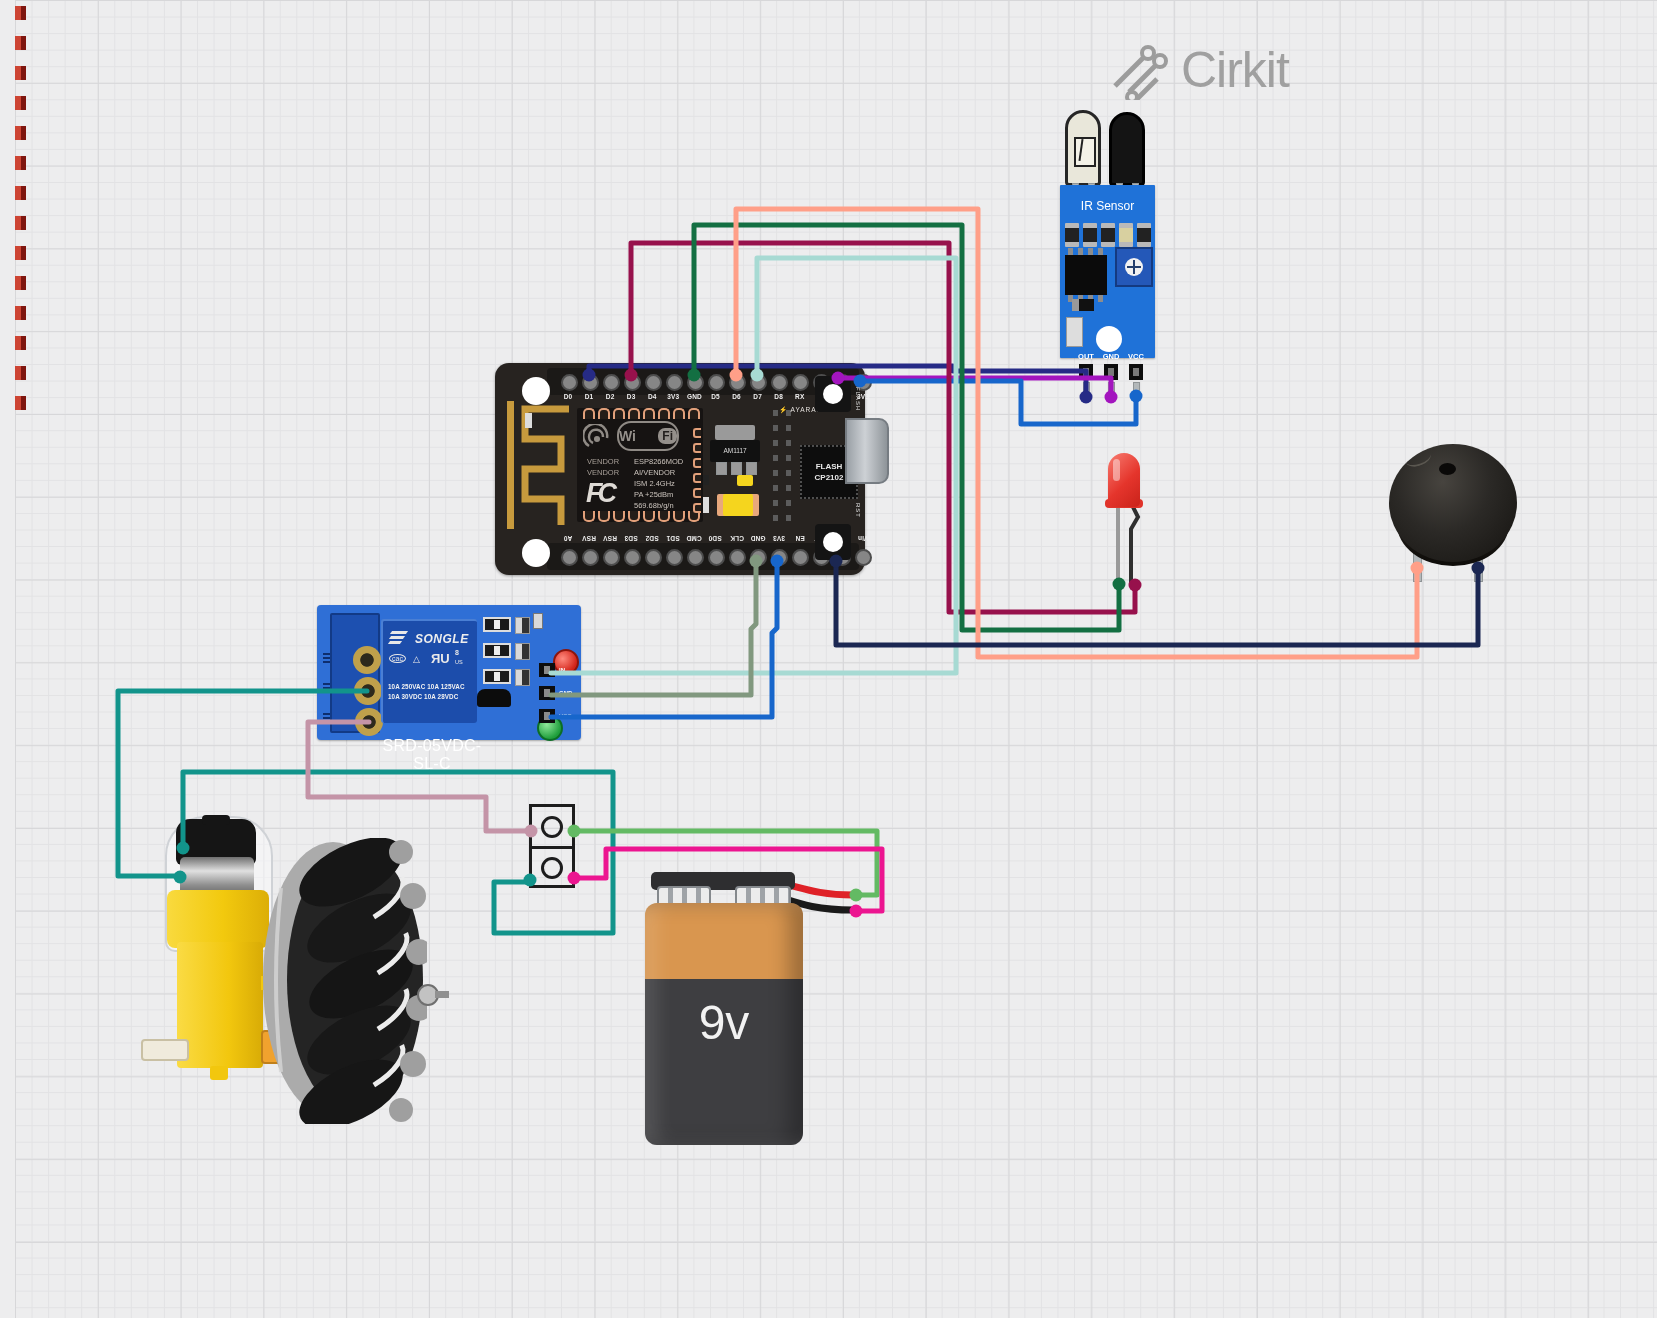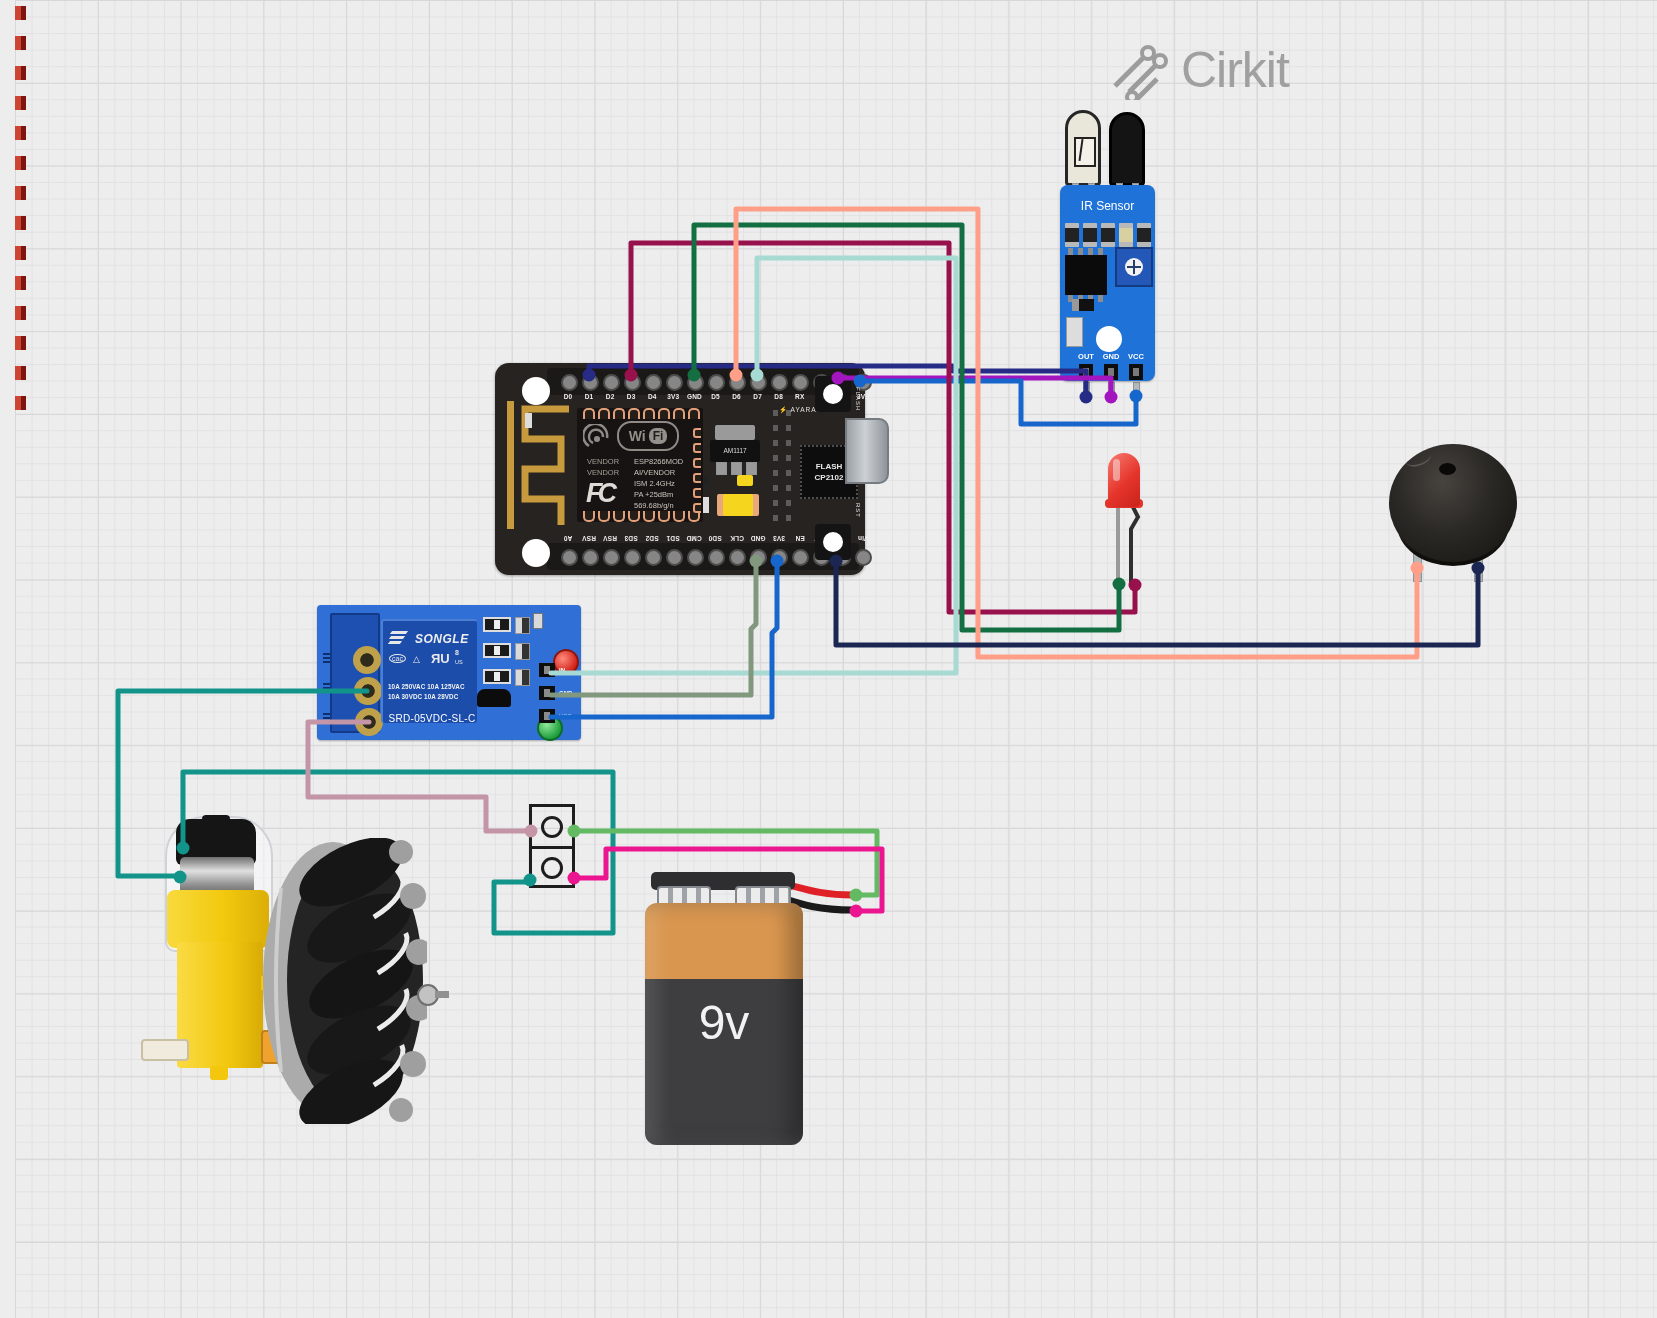--- a/index.html
+++ b/index.html
@@ -24,41 +24,41 @@
   #strip-top{top:5px;} #strip-bottom{top:180px;}
   .pad{position:absolute;width:13px;height:13px;border-radius:50%;background:#868686;border:2px solid #4d4d4d;}
   .pinlabel{position:absolute;width:28px;text-align:center;font-size:6.5px;font-weight:700;color:#efefef;letter-spacing:.2px;}
   .pinlabel.flip{transform:rotate(180deg);}
   .hole{position:absolute;width:28px;height:28px;border-radius:50%;background:#fff;}
   #esp-module{position:absolute;left:82px;top:45px;width:126px;height:114px;background:#161312;border-radius:2px;}
   .cast{position:absolute;width:8px;height:9px;border:2.5px solid #e2a07a;background:#241d18;}
   .cast.up{border-bottom:none;border-radius:5px 5px 0 0;}
   .cast.dn{border-top:none;border-radius:0 0 5px 5px;}
   .cast.side{width:6px;height:6px;border-radius:3px 0 0 3px;border-right:none;}
-  #wifi-logo{position:absolute;left:40px;top:13px;width:58px;height:26px;border:2px solid #8f8a85;border-radius:14px;display:flex;align-items:center;justify-content:center;gap:3px;}
+  #wifi-logo{position:absolute;left:40px;top:13px;width:58px;height:26px;border:2px solid #8f8a85;border-radius:14px;display:flex;align-items:center;justify-content:space-between;gap:3px;}
   #wifi-logo .wi{font-size:14px;font-weight:700;color:#948f8a;}
   #wifi-logo .fi{font-size:12px;font-weight:700;color:#221e1c;background:#948f8a;border-radius:7px;padding:1px 4px;}
   .mline{position:absolute;font-size:7.5px;color:#c9c2bb;white-space:nowrap;}
   .mline.dim{color:#a79f98;}
   #fcc{position:absolute;left:9px;top:70px;font-size:27px;font-weight:800;font-style:italic;color:#dedad5;letter-spacing:-5px;}
   #swirl{position:absolute;left:6px;top:16px;}
   #am1117{position:absolute;left:215px;top:62px;width:50px;height:48px;}
   #am1117 .tab{position:absolute;left:5px;top:0;width:40px;height:15px;background:#9a9a9a;border-radius:2px;}
   #am1117 .body{position:absolute;left:0;top:15px;width:50px;height:22px;background:#111;color:#ddd;font-size:6.5px;text-align:center;line-height:22px;border-radius:2px;}
   #am1117 .leg{position:absolute;top:37px;width:9px;height:11px;background:#9a9a9a;}
   .ycomp{position:absolute;background:#f5d51e;border-radius:2px;}
   .dotc{position:absolute;width:5px;height:6px;background:#5c5c5c;}
   #ayarafun{position:absolute;left:284px;top:43px;font-size:6.5px;color:#e6e2de;letter-spacing:1px;white-space:nowrap;}
   #silabs{position:absolute;left:305px;top:82px;width:54px;height:50px;background:#0d0d0d;border:2px dotted #4f4f4f;color:#e8e8e8;font-size:8px;font-weight:700;text-align:center;display:flex;flex-direction:column;justify-content:center;gap:2px;}
   .btnsq{position:absolute;width:36px;height:36px;background:#141414;border-radius:4px;}
   .btnsq .c{position:absolute;left:8px;top:8px;width:20px;height:20px;border-radius:50%;background:#fff;}
   .vlabel{position:absolute;font-size:6px;color:#e3e3e3;letter-spacing:1px;transform:rotate(90deg);transform-origin:left top;}
   #usb{position:absolute;left:350px;top:55px;width:40px;height:62px;background:linear-gradient(90deg,#9aa0a6,#cdd1d5 45%,#8e9499);border:2px solid #767c82;border-radius:0 10px 10px 0;}
   
-  #ir-board{position:absolute;left:1045px;top:185px;width:95px;height:196px;background:#1f72d8;border-radius:8px;box-shadow:0 1px 2px rgba(0,0,0,.3);}
+  #ir-board{position:absolute;left:1045px;top:185px;width:95px;height:173px;background:#1f72d8;border-radius:1px;box-shadow:0 1px 2px rgba(0,0,0,.3);}
   #ir-title{position:absolute;left:0;top:14px;width:100%;text-align:center;font-size:12px;color:#fff;}
   .smd{position:absolute;top:38px;width:14px;height:24px;background:linear-gradient(180deg,#b9b9b9 22%,#222 22%,#222 78%,#b9b9b9 78%);border-radius:1px;}
   #ir-ic{position:absolute;left:5px;top:70px;width:42px;height:40px;background:#0b0b0b;}
   #ir-pot{position:absolute;left:55px;top:62px;width:38px;height:40px;background:#2458b8;border:2px solid #143a80;box-sizing:border-box;}
   #ir-pot .knob{position:absolute;left:8px;top:9px;width:18px;height:18px;border-radius:50%;background:#f2f2f2;}
   #ir-pot .knob:before{content:"";position:absolute;left:8px;top:2px;width:2px;height:14px;background:#26406e;}
   #ir-pot .knob:after{content:"";position:absolute;left:2px;top:8px;width:14px;height:2px;background:#26406e;}
   .iclegs{position:absolute;width:5px;height:7px;background:#8d8d8d;}
   #ir-hole{position:absolute;left:36px;top:141px;width:26px;height:26px;background:#fff;border-radius:50%;}
   .ir-pin-label{position:absolute;top:167px;width:30px;text-align:center;font-size:7.5px;font-weight:700;color:#fff;}
@@ -70,21 +70,21 @@
   #relay{position:absolute;left:302px;top:605px;width:264px;height:135px;background:#2f6fd6;border-radius:4px;box-shadow:0 1px 2px rgba(0,0,0,.3);}
   #relay-term{position:absolute;left:13px;top:8px;width:50px;height:120px;background:#1d50b0;border:2px solid #123a86;box-sizing:border-box;border-radius:2px;}
   .screw{position:absolute;width:28px;height:28px;border-radius:50%;background:radial-gradient(circle,#2e2a1c 0 32%,#bfa04b 36% 72%,#6e5d22 76%);}
   .cnmark{position:absolute;left:6px;width:9px;height:14px;display:flex;flex-direction:column;gap:2px;}
   .cnmark i{height:2px;background:#0e2e6e;}
   #relay-cube{position:absolute;left:64px;top:14px;width:96px;height:104px;background:#1c4dab;border-top:2px solid #4a7fd4;border-left:2px solid #4a7fd4;box-sizing:border-box;border-radius:3px;}
   #songle{position:absolute;left:32px;top:11px;font-size:12px;font-weight:700;font-style:italic;color:#eee;letter-spacing:.5px;}
   .flagbar{position:absolute;height:3px;background:#e8e8e8;transform:skewX(-35deg);}
   .cert{position:absolute;top:33px;color:#e9e9e9;font-size:7px;}
   .ratings{position:absolute;left:5px;font-size:6.3px;font-weight:700;color:#f2f2f2;white-space:nowrap;letter-spacing:.1px;}
-  #relay-model{position:absolute;left:56px;top:108px;width:118px;text-align:center;font-size:10px;color:#fff;letter-spacing:.3px;}
+  #relay-model{position:absolute;left:56px;top:132px;width:118px;text-align:center;font-size:16px;color:#fff;letter-spacing:.3px;}
   .rescomp{position:absolute;width:28px;height:15px;border:2px solid #ddd;background:#1a1a1a;box-sizing:border-box;}
   .rescomp:after{content:"";position:absolute;left:9px;top:1px;width:6px;height:9px;background:#eee;}
   .rescomp2{position:absolute;width:13px;height:15px;background:linear-gradient(90deg,#d9d9d9 50%,#333 50%);border:1px solid #999;}
   #transistor{position:absolute;left:160px;top:84px;width:34px;height:18px;background:#0c0c0c;border-radius:8px 8px 3px 3px;}
   .rledsm{position:absolute;width:22px;height:22px;border-radius:50%;}
   .relay-pad{position:absolute;width:16px;height:14px;background:#0d0d0d;}
   .relay-pad i{position:absolute;left:5px;top:3px;width:6px;height:8px;background:#8a8a8a;}
   .relay-pin-label{position:absolute;font-size:6px;font-weight:700;color:#fff;}
   
   #switch-block{position:absolute;left:514px;top:804px;width:46px;height:84px;border:3px solid #1d1d1d;box-sizing:border-box;}

